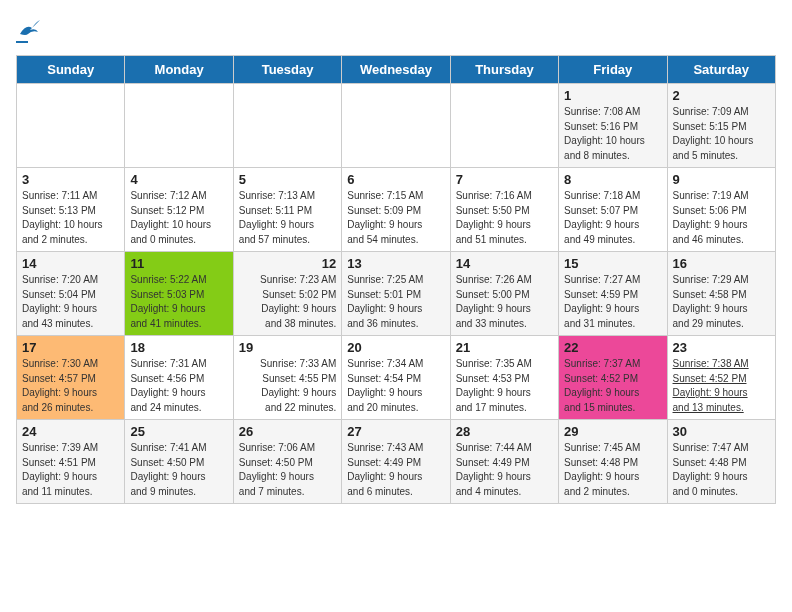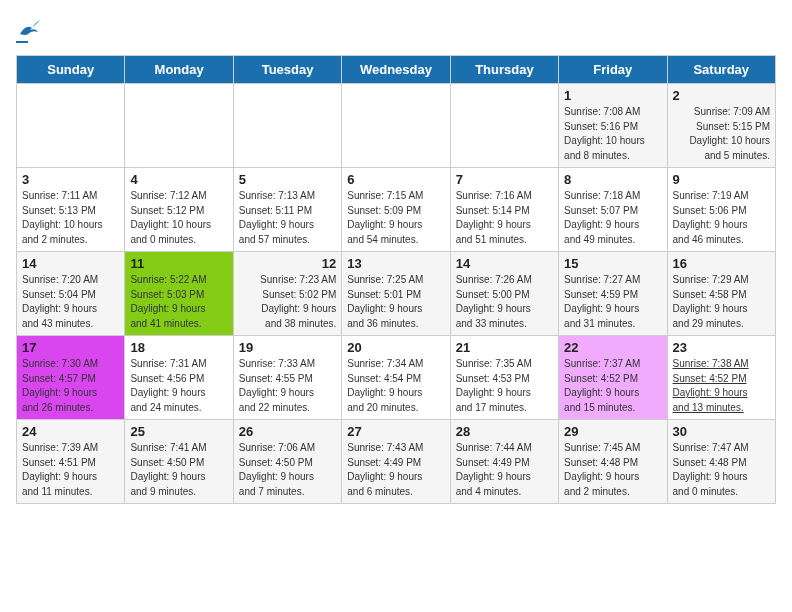--- a/index.html
+++ b/index.html
@@ -129,21 +129,21 @@
         <td class="empty" style="background: rgb(245, 245, 245);"></td>
         <td style="background: rgb(245, 245, 245);">
           <div class="day-num">1</div>
           <div class="day-info" style="white-space: pre-line;">Sunrise: 7:08 AM
 Sunset: 5:16 PM
 Daylight: 10 hours
 and 8 minutes.</div>
         </td>
         <td style="background: rgb(245, 245, 245);">
           <div class="day-num">2</div>
-          <div class="day-info" style="white-space: pre-line; text-align: right;">Sunrise: 7:09 AM
+          <div class="day-info" style="white-space: pre-line;">Sunrise: 7:09 AM
 Sunset: 5:15 PM
 Daylight: 10 hours
 and 5 minutes.</div>
         </td>
       </tr>
       <tr>
         <td style="background: rgb(255, 255, 255);">
           <div class="day-num">3</div>
           <div class="day-info" style="white-space: pre-line;">Sunrise: 7:11 AM
 Sunset: 5:13 PM
@@ -167,21 +167,21 @@
         <td style="background: rgb(255, 255, 255);">
           <div class="day-num">6</div>
           <div class="day-info" style="white-space: pre-line;">Sunrise: 7:15 AM
 Sunset: 5:09 PM
 Daylight: 9 hours
 and 54 minutes.</div>
         </td>
         <td style="background: rgb(255, 255, 255);">
           <div class="day-num">7</div>
           <div class="day-info" style="white-space: pre-line;">Sunrise: 7:16 AM
-Sunset: 5:14 PM
+Sunset: 5:50 PM
 Daylight: 9 hours
 and 51 minutes.</div>
         </td>
         <td style="background: rgb(255, 255, 255);">
           <div class="day-num">8</div>
           <div class="day-info" style="white-space: pre-line;">Sunrise: 7:18 AM
 Sunset: 5:07 PM
 Daylight: 9 hours
 and 49 minutes.</div>
         </td>
@@ -238,56 +238,56 @@
         </td>
         <td style="background: rgb(245, 245, 245);">
           <div class="day-num">16</div>
           <div class="day-info" style="white-space: pre-line;">Sunrise: 7:29 AM
 Sunset: 4:58 PM
 Daylight: 9 hours
 and 29 minutes.</div>
         </td>
       </tr>
       <tr>
-        <td style="background: #d946ef; margin-top: 32px;">
+        <td style="background: #fdba74; margin-top: 32px;">
           <div class="day-num">17</div>
           <div class="day-info" style="white-space: pre-line;">Sunrise: 7:30 AM
 Sunset: 4:57 PM
 Daylight: 9 hours
 and 26 minutes.</div>
         </td>
         <td style="background: rgb(255, 255, 255);">
           <div class="day-num">18</div>
           <div class="day-info" style="white-space: pre-line;">Sunrise: 7:31 AM
 Sunset: 4:56 PM
 Daylight: 9 hours
 and 24 minutes.</div>
         </td>
         <td style="background: rgb(255, 255, 255);">
           <div class="day-num">19</div>
-          <div class="day-info" style="white-space: pre-line;">Sunrise: 7:33 AM
+          <div class="day-info" style="white-space: pre-line; text-align: right;">Sunrise: 7:33 AM
 Sunset: 4:55 PM
 Daylight: 9 hours
 and 22 minutes.</div>
         </td>
         <td style="background: rgb(255, 255, 255);">
           <div class="day-num">20</div>
           <div class="day-info" style="white-space: pre-line;">Sunrise: 7:34 AM
 Sunset: 4:54 PM
 Daylight: 9 hours
 and 20 minutes.</div>
         </td>
         <td style="background: rgb(255, 255, 255);">
           <div class="day-num">21</div>
           <div class="day-info" style="white-space: pre-line;">Sunrise: 7:35 AM
 Sunset: 4:53 PM
 Daylight: 9 hours
 and 17 minutes.</div>
         </td>
-        <td style="background: #f0abfc;">
+        <td style="background: #ec4899;">
           <div class="day-num">22</div>
           <div class="day-info" style="white-space: pre-line;">Sunrise: 7:37 AM
 Sunset: 4:52 PM
 Daylight: 9 hours
 and 15 minutes.</div>
         </td>
         <td style="background: rgb(255, 255, 255);">
           <div class="day-num">23</div>
           <div class="day-info" style="white-space: pre-line; text-decoration: underline;">Sunrise: 7:38 AM
 Sunset: 4:52 PM

